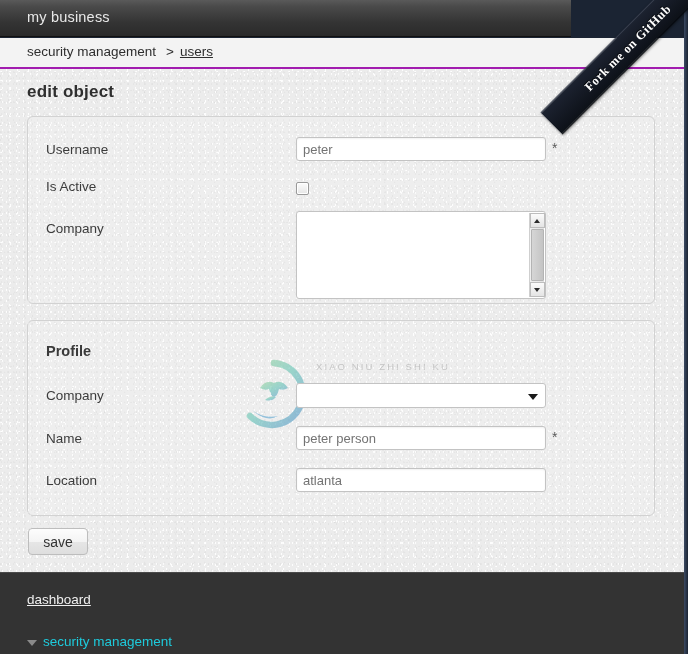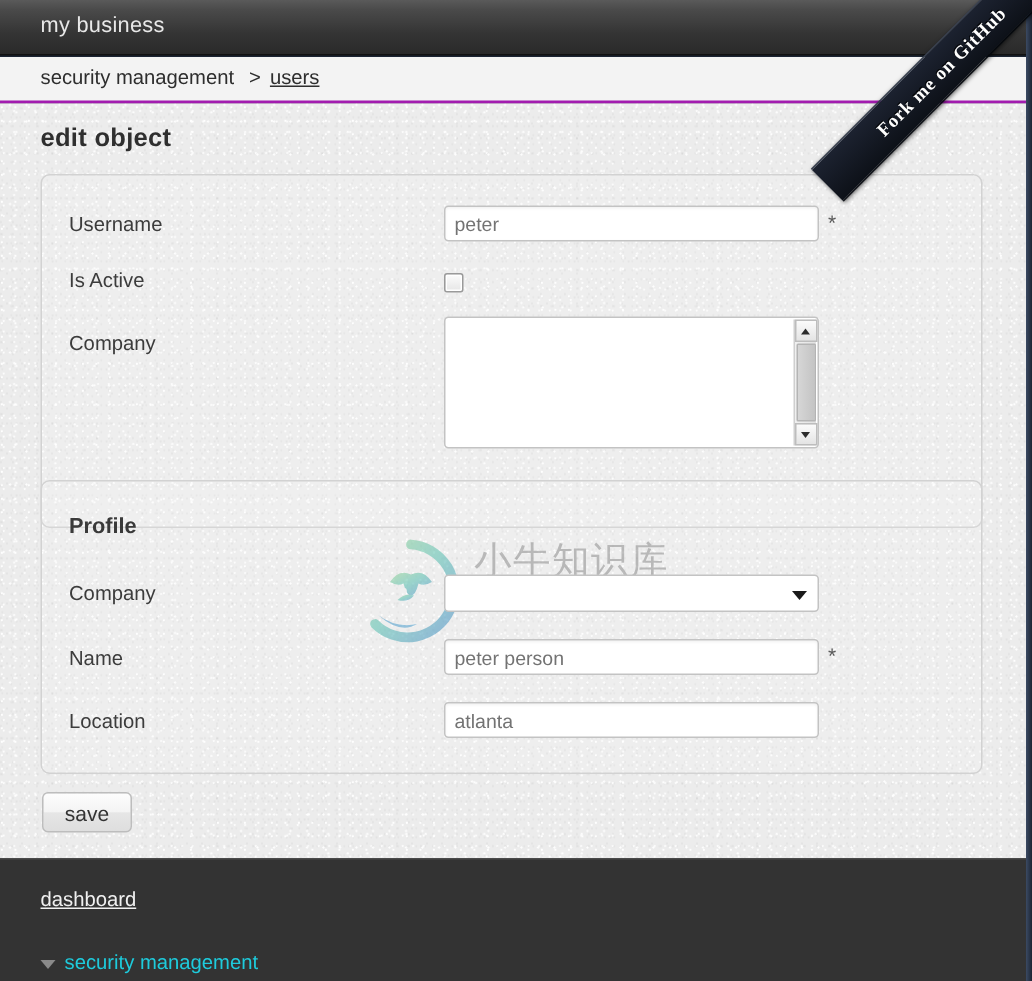--- a/index.html
+++ b/index.html
@@ -18,21 +18,21 @@
     position: relative;
     width: 688px;
     height: 654px;
     overflow: hidden;
   }
 
   
   #topbar {
     position: absolute;
     left: 0; top: 0;
-    width: 684px; height: 37px;
+    width: 571px; height: 37px;
     background: linear-gradient(to bottom, #5a5a5a 0%, #4a4a4a 18%, #343434 62%, #2a2a2a 100%);
     border-bottom: 1px solid #111;
     padding-left: 32px;
   }
   #brand {
     position: absolute;
     left: 27px; top: 9px;
     color: #e8e8e8;
     font-size: 14.5px;
     letter-spacing: 0.2px;
@@ -89,21 +89,21 @@
 
   
   .fieldset {
     position: absolute;
     left: 27px;
     width: 628px;
     border: 1px solid #d2d2d2;
     border-radius: 6px;
     background: rgba(255,255,255,0.10);
   }
-  #fs-main  { top: 47px;  height: 236px; }
+  #fs-main  { top: 47px;  height: 188px; }
   #fs-profile { top: 251px; height: 196px; }
 
   .legend {
     position: absolute;
     left: 18px; top: 22px;
     font-size: 14.5px;
     font-weight: bold;
     color: #3a3a3a;
   }
 
@@ -347,21 +347,20 @@
             <stop offset="100%" stop-color="#3f86c4"></stop>
           </linearGradient>
         </defs>
         <path d="M36 5 A31 31 0 1 1 12 58" fill="none" stroke="url(#wmg)" stroke-width="6.5" stroke-linecap="round"></path>
         <path d="M22 30 q6 -9 14 -5 q8 -4 14 5 q-5 3 -9 1 q-2 8 -5 8 q-3 0 -5 -8 q-4 2 -9 -1 z" fill="url(#wmg)"></path>
         <path d="M27 42 q5 -5 11 -3 q-4 5 -11 3 z" fill="url(#wmg)"></path>
         <path d="M14 52 q12 9 26 6 q-11 7 -26 -6 z" fill="#4b9ccb"></path>
         <circle cx="31" cy="36" r="2.2" fill="#f2f2f2"></circle>
       </svg>
       <div id="wm-text">
-        <div id="wm-cn">小牛知识库</div>
         <div id="wm-py">XIAO NIU ZHI SHI KU</div>
       </div>
     </div>
 
     <div class="fieldset" id="fs-main">
 
       <div class="row" style="top:20px;">
         <div class="lbl" style="top:5px;">Username</div>
         <div class="ctl" style="top:0;">
           <input class="txt" type="text" value="peter" style="">

